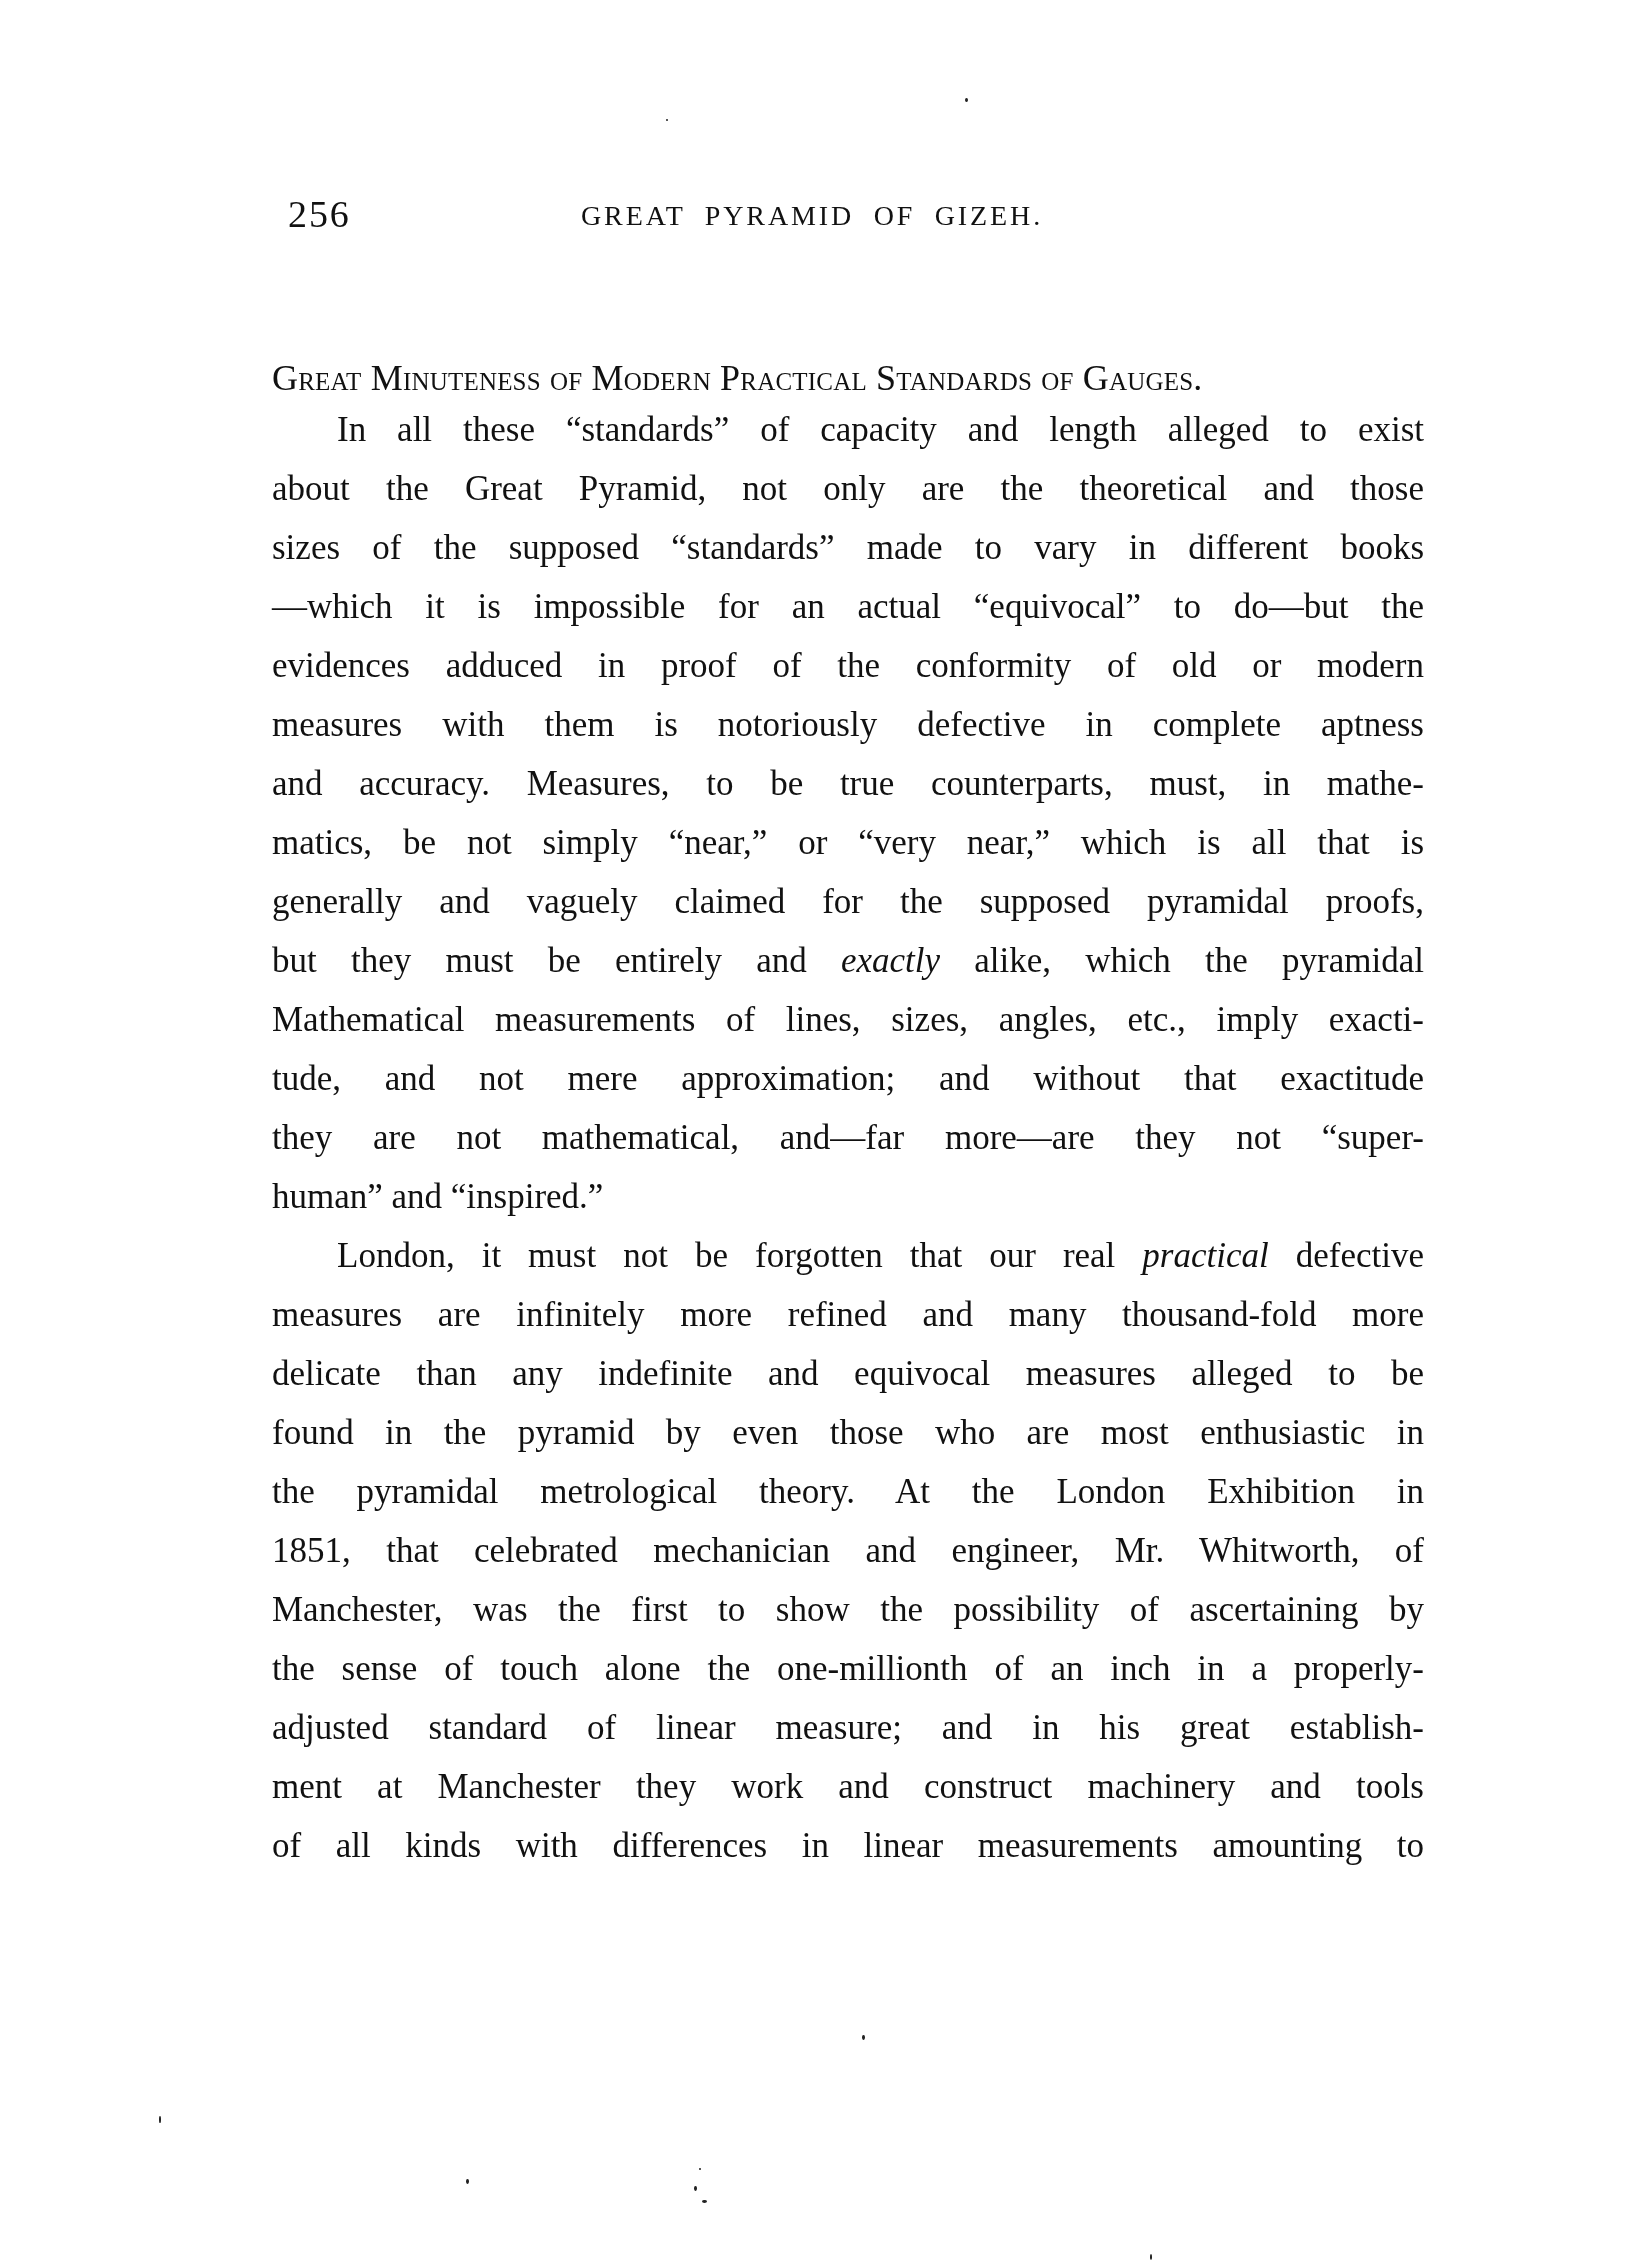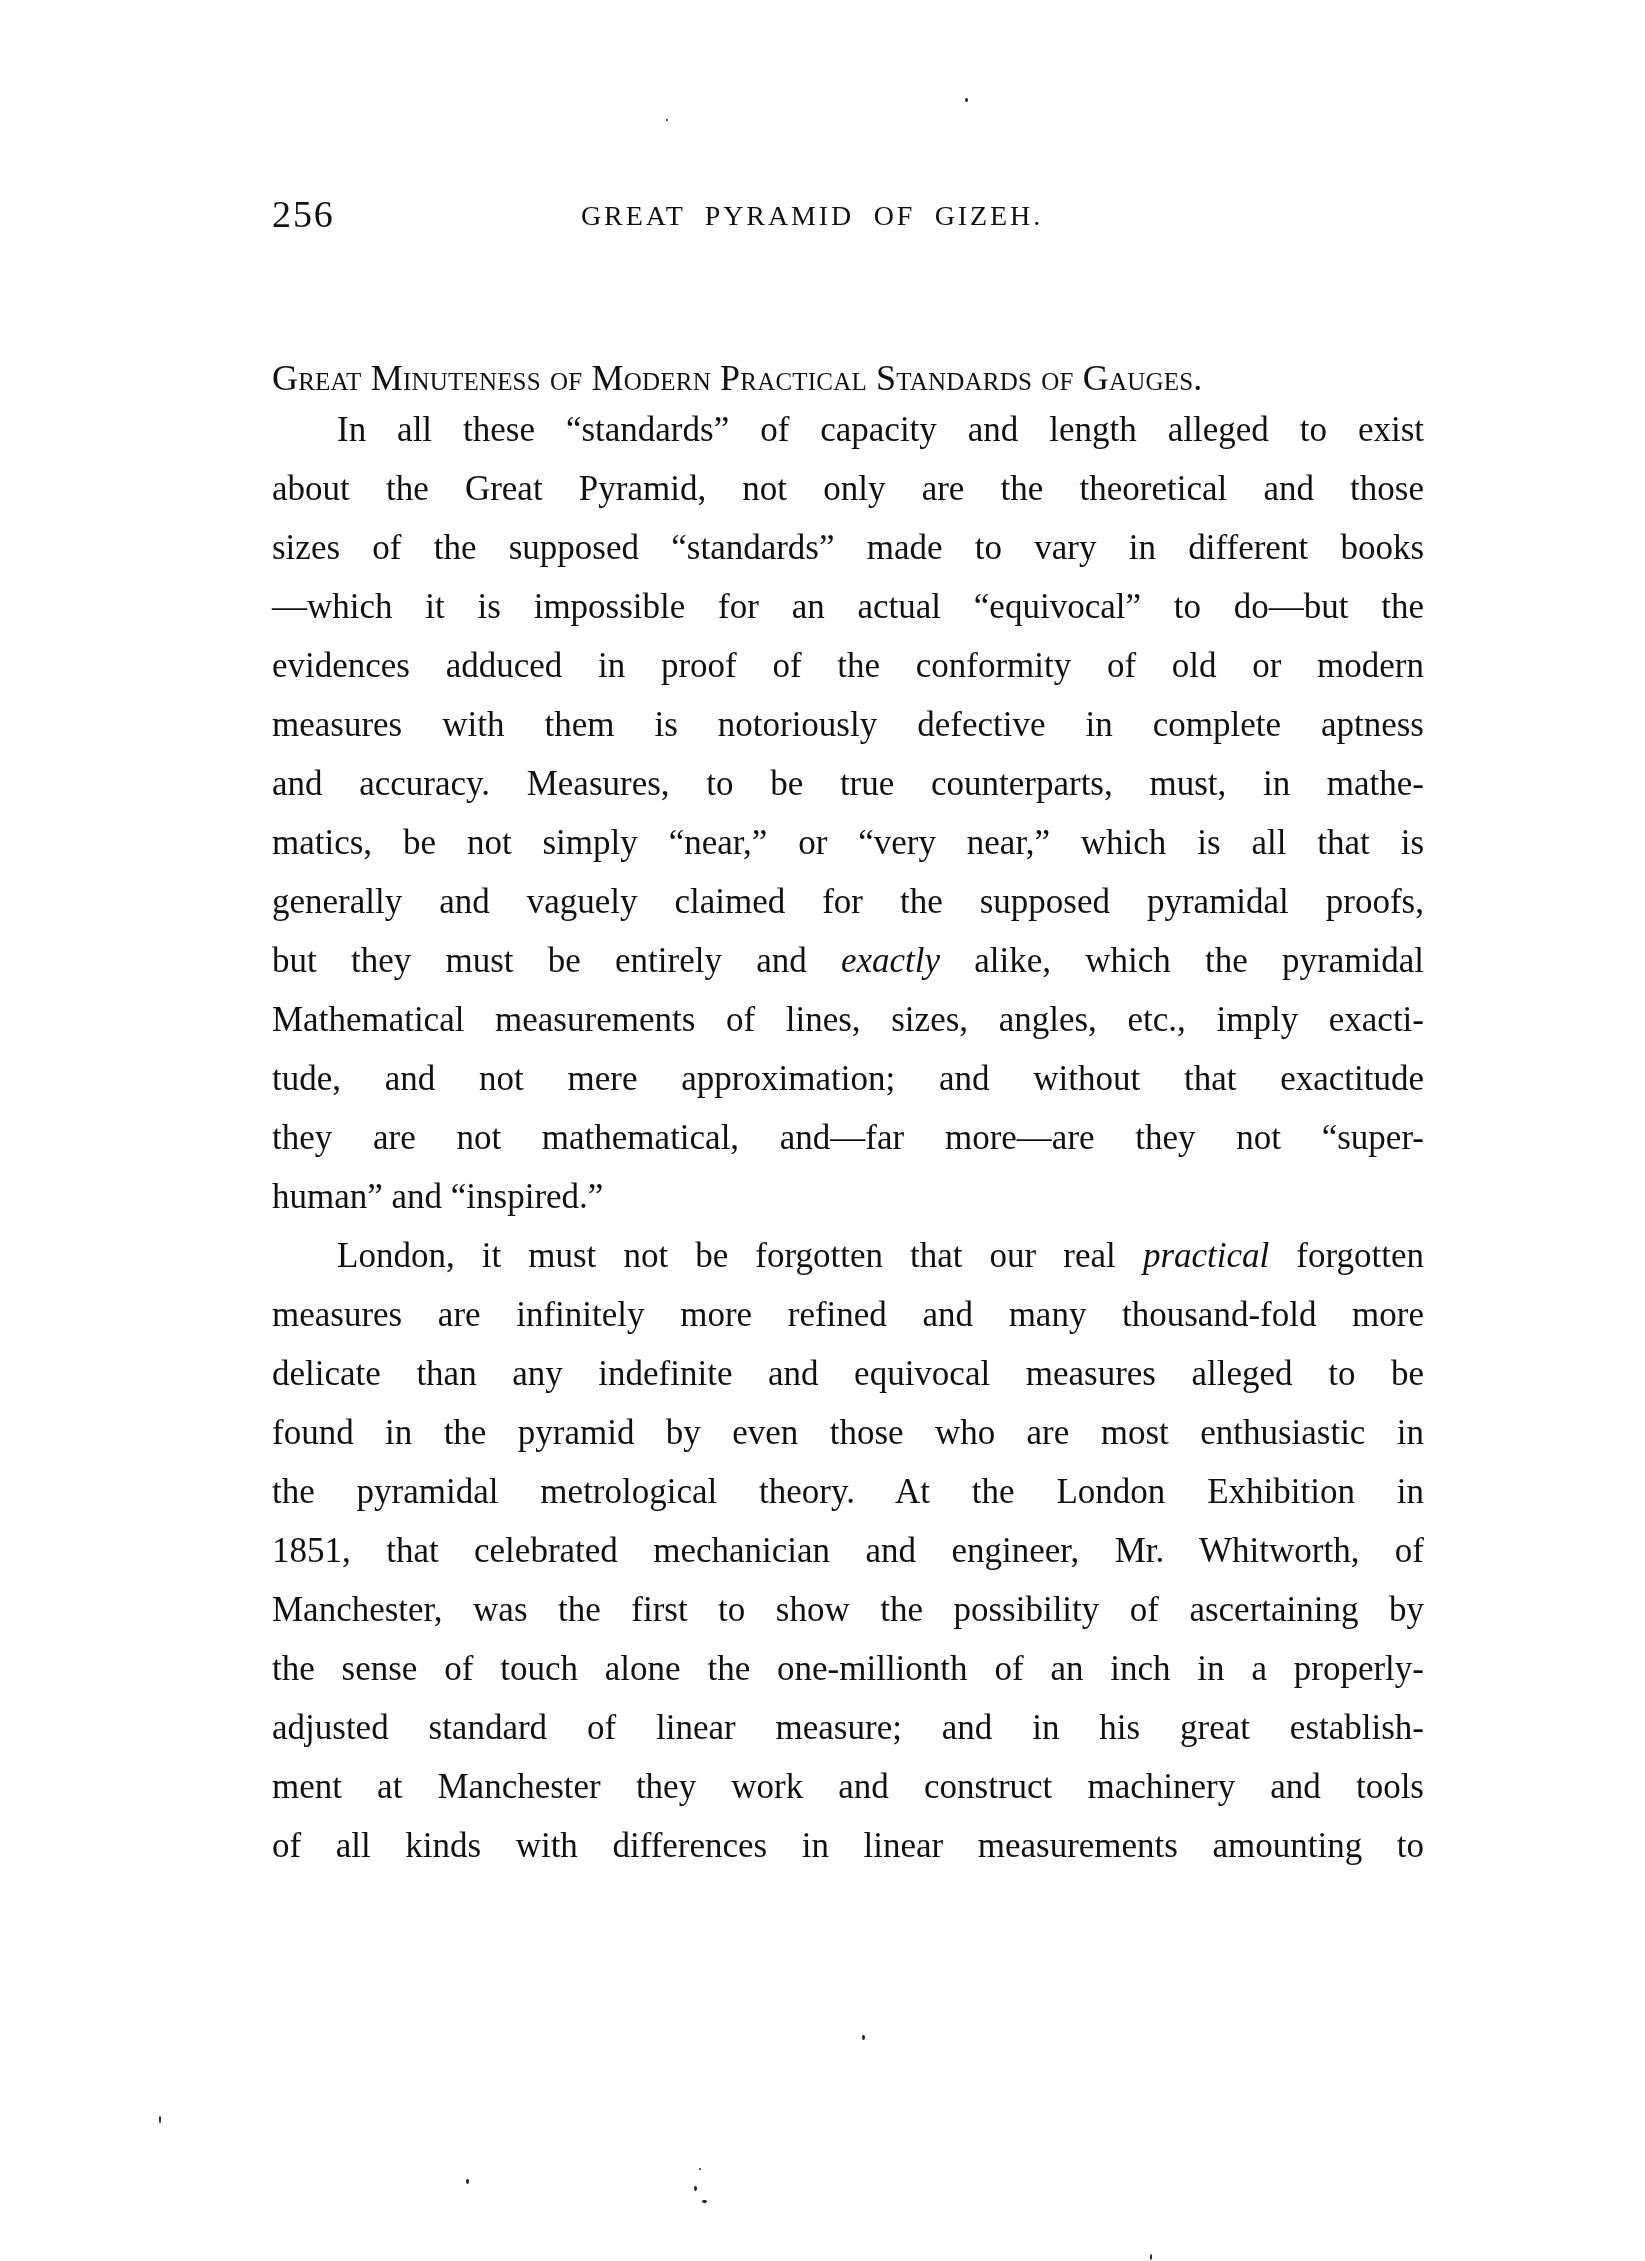--- a/index.html
+++ b/index.html
@@ -24,21 +24,21 @@
     }
     .running-head {
       position: absolute;
       left: 272px;
       top: 189px;
       width: 1152px;
       height: 50px;
     }
     .page-number {
       position: absolute;
-      left: 0;
+      left: 16px;
       top: 0;
       font-size: 38px;
       line-height: 50px;
       letter-spacing: 1.9px;
     }
     .running-title {
       position: absolute;
       left: 309px;
       top: 5.7px;
       font-size: 28px;
@@ -110,21 +110,21 @@
     <span class="line">measures with them is notoriously defective in complete aptness</span>
     <span class="line">and accuracy.  Measures, to be true counterparts, must, in mathe-</span>
     <span class="line">matics, be not simply “near,” or “very near,” which is all that is</span>
     <span class="line">generally and vaguely claimed for the supposed pyramidal proofs,</span>
     <span class="line"><span>but they must be entirely and </span><em>exactly</em><span> alike, which the pyramidal</span></span>
     <span class="line">Mathematical measurements of lines, sizes, angles, etc., imply exacti-</span>
     <span class="line">tude, and not mere approximation; and without that exactitude</span>
     <span class="line">they are not mathematical, and—far more—are they not “super-</span>
     <span class="line last">human” and “inspired.”</span>
 
-    <span class="line indent"><span>London, it must not be forgotten that our real </span><em>practical</em><span> forgotten</span></span>
+    <span class="line indent"><span>London, it must not be forgotten that our real </span><em>practical</em><span> defective</span></span>
     <span class="line">measures are infinitely more refined and many thousand-fold more</span>
     <span class="line">delicate than any indefinite and equivocal measures alleged to be</span>
     <span class="line">found in the pyramid by even those who are most enthusiastic in</span>
     <span class="line">the pyramidal metrological theory.  At the London Exhibition in</span>
     <span class="line">1851, that celebrated mechanician and engineer, Mr. Whitworth, of</span>
     <span class="line">Manchester, was the first to show the possibility of ascertaining by</span>
     <span class="line">the sense of touch alone the one-millionth of an inch in a properly-</span>
     <span class="line">adjusted standard of linear measure; and in his great establish-</span>
     <span class="line">ment at Manchester they work and construct machinery and tools</span>
     <span class="line">of all kinds with differences in linear measurements amounting to</span>

